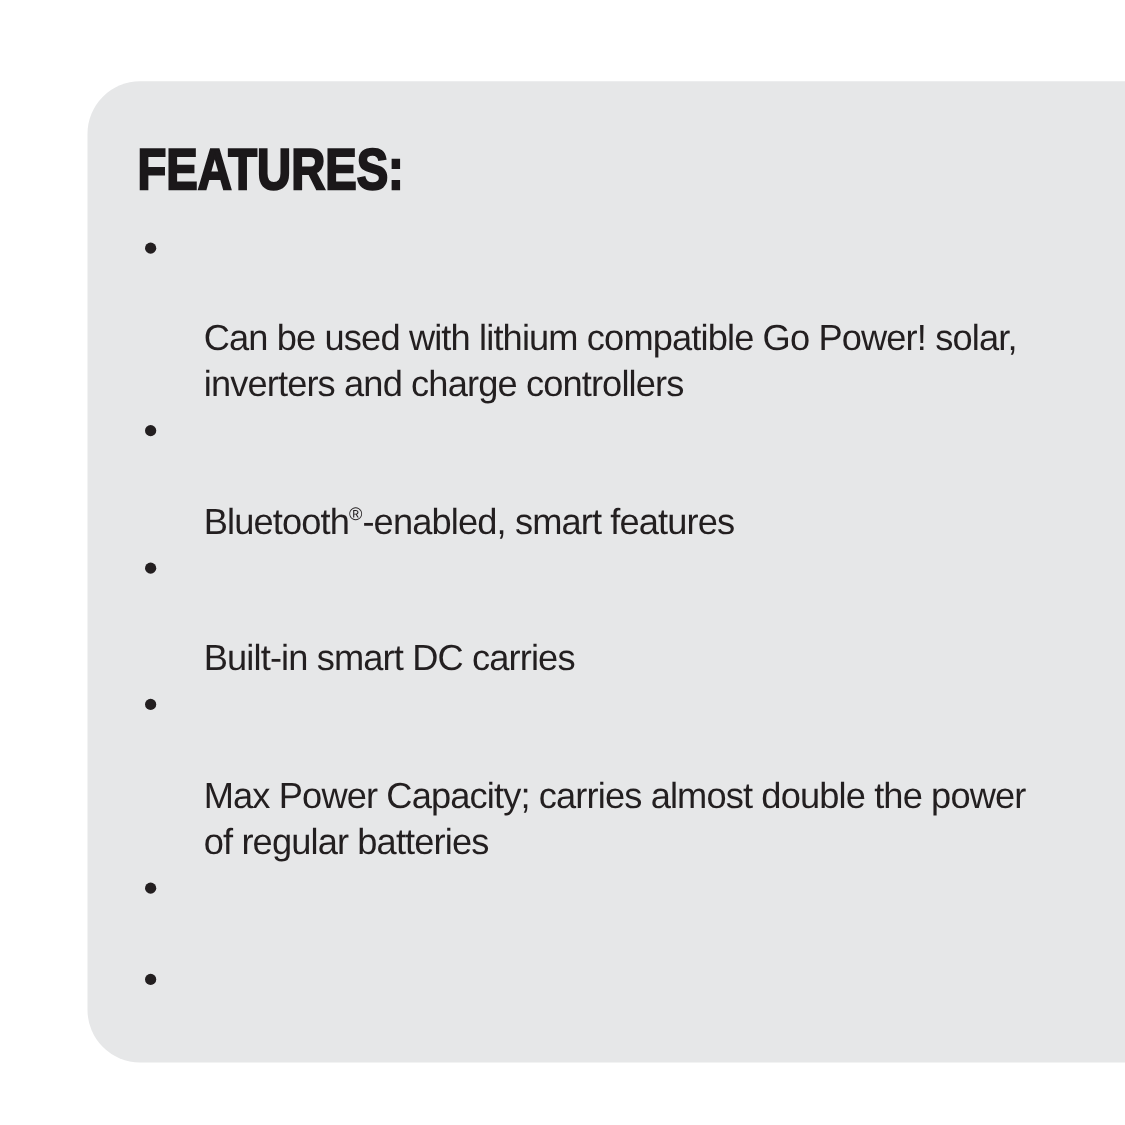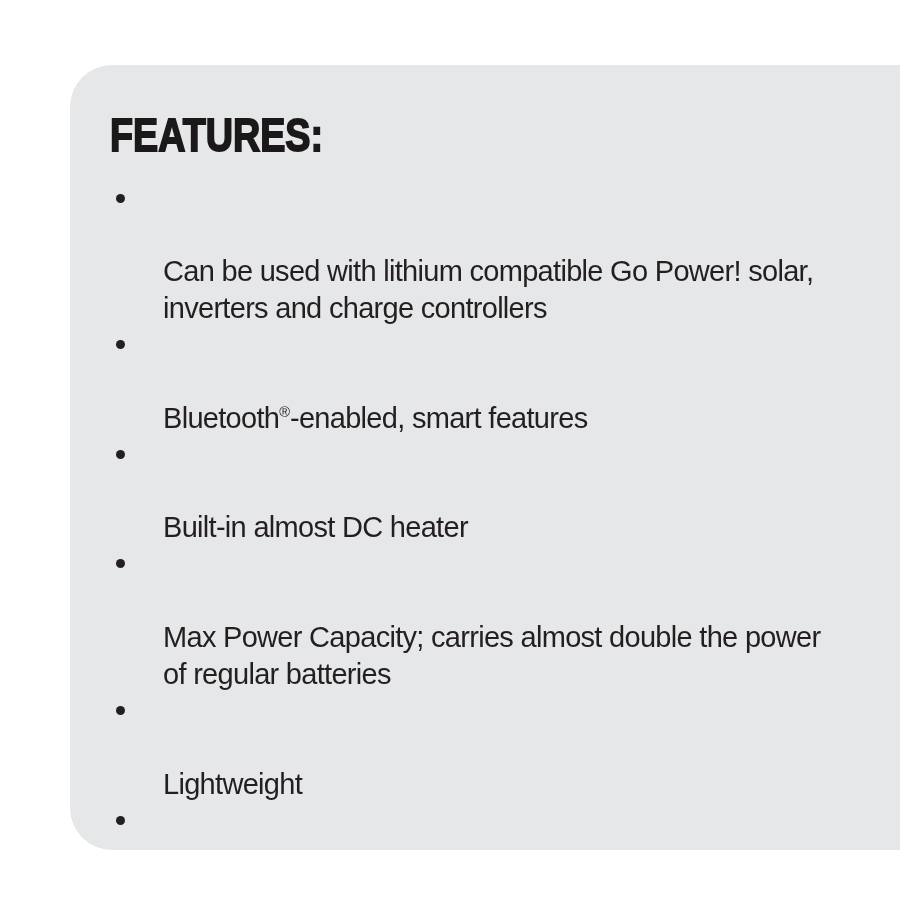--- a/index.html
+++ b/index.html
@@ -81,32 +81,31 @@
 inverters and charge controllers</span>
       </div>
 
       <div class="item lvl1">
         <span class="dot"></span>
         <span><span>Bluetooth</span><sup class="reg">®</sup><span>-enabled, smart features</span></span>
       </div>
 
       <div class="item lvl1">
         <span class="dot"></span>
-        <span>Built-in almost DC heater</span>
+        <span>Built-in smart DC carries</span>
       </div>
 
       <div class="item lvl1">
         <span class="dot"></span>
         <span>Max Power Capacity; carries almost double the power
 of regular batteries</span>
       </div>
 
       <div class="item lvl1">
         <span class="dot"></span>
-        <span>Lightweight</span>
       </div>
 
       <div class="item lvl1">
         <span class="dot"></span>
         
       </div>
 
     </div>
   </div>
 </div>

